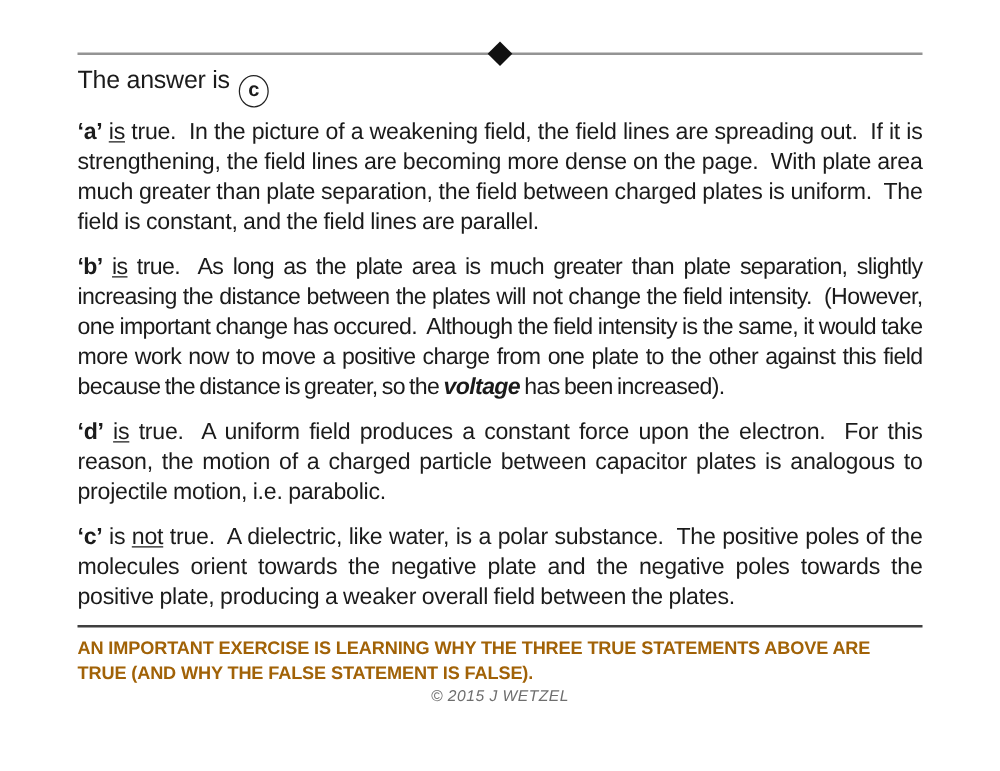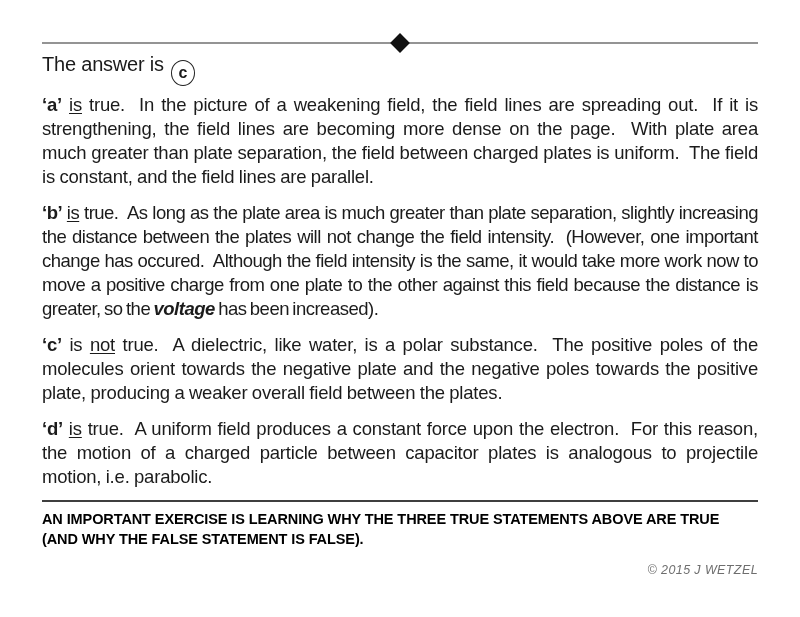--- a/index.html
+++ b/index.html
@@ -1,21 +1,21 @@
 <!DOCTYPE html>
 <html><head>
 <meta charset="utf-8">
 <style>
   html, body { margin: 0; padding: 0; background: #ffffff; }
   .page {
     position: relative;
     width: 800px;
     height: 617px;
     box-sizing: border-box;
-    padding: 0 42px;
+    padding: 0 62px;
     background: #ffffff;
     font-family: "Liberation Sans", sans-serif;
     color: #1b1b1b;
     overflow: hidden;
   }
   .top-rule {
     position: relative;
     margin-top: 42px;
     height: 2px;
     background: #949494;
@@ -70,26 +70,26 @@
     height: 2px;
     background: #3f3f3f;
     margin-top: 11px;
   }
   .footer-note {
     margin-top: 7px;
     font-weight: 700;
     font-size: 14.5px;
     line-height: 20px;
     letter-spacing: -0.1px;
-    color: #000000;
+    color: #a16207;
     text-align: left;
   }
   .copyright {
-    margin-top: 14px;
-    text-align: right;
+    margin-top: 1px;
+    text-align: center;
     font-style: italic;
     font-size: 12.5px;
     letter-spacing: 0.4px;
     color: #6e6e6e;
   }
 </style>
 </head>
 <body>
 
 <div class="page">
@@ -97,23 +97,23 @@
   <div class="top-rule">
       <div class="diamond"></div>
     </div>
 
   <div class="title"><span>The answer is</span><span class="circle-c">c</span></div>
 
   <p class="para"><strong class="lead">‘a’</strong><span> </span><span class="u">is</span><span> true.  </span><span>In the picture of a weakening field, the field lines are spreading out.  If it is strengthening, the field lines are becoming more dense on the page.  With plate area much greater than plate separation, the field between charged plates is uniform.  The field is constant, and the field lines are parallel.</span></p>
 
   <p class="para condensed"><strong class="lead">‘b’</strong><span> </span><span class="u">is</span><span> true.  </span><span>As long as the plate area is much greater than plate separation, slightly increasing the distance between the plates will not change the field intensity.  (However, one important change has occured.  Although the field intensity is the same, it would take more work now to move a positive charge from one plate to the other against this field because the distance is greater, so the </span><span class="it">voltage</span><span> has been increased).</span></p>
 
+  <p class="para"><strong class="lead">‘d’</strong><span> </span><span class="u">is</span><span> true.  </span><span>A uniform field produces a constant force upon the electron.  For this reason, the motion of a charged particle between capacitor plates is analogous to projectile motion, i.e. parabolic.</span></p>
+
   <p class="para"><strong class="lead">‘c’</strong><span> is </span><span class="u">not</span><span> true.  </span><span>A dielectric, like water, is a polar substance.  The positive poles of the molecules orient towards the negative plate and the negative poles towards the positive plate, producing a weaker overall field between the plates.</span></p>
-
-  <p class="para"><strong class="lead">‘d’</strong><span> </span><span class="u">is</span><span> true.  </span><span>A uniform field produces a constant force upon the electron.  For this reason, the motion of a charged particle between capacitor plates is analogous to projectile motion, i.e. parabolic.</span></p>
 
   <div class="bottom-rule"></div>
 
   <div class="footer-note">AN IMPORTANT EXERCISE IS LEARNING WHY THE THREE TRUE STATEMENTS ABOVE ARE TRUE (AND WHY THE FALSE STATEMENT IS FALSE).</div>
 
   <div class="copyright">© 2015 J WETZEL</div>
 
 </div>
 
 </body></html>

